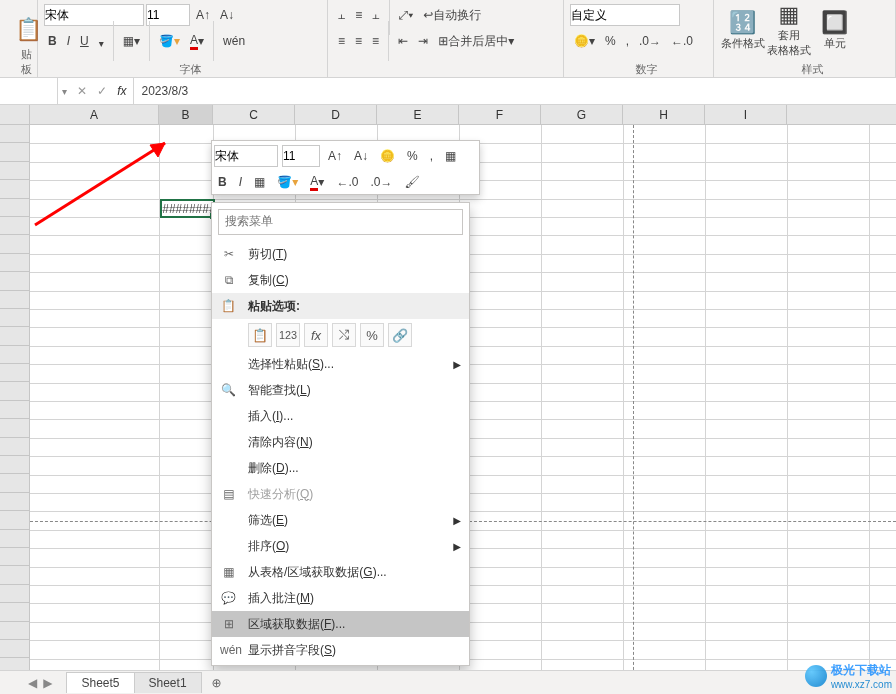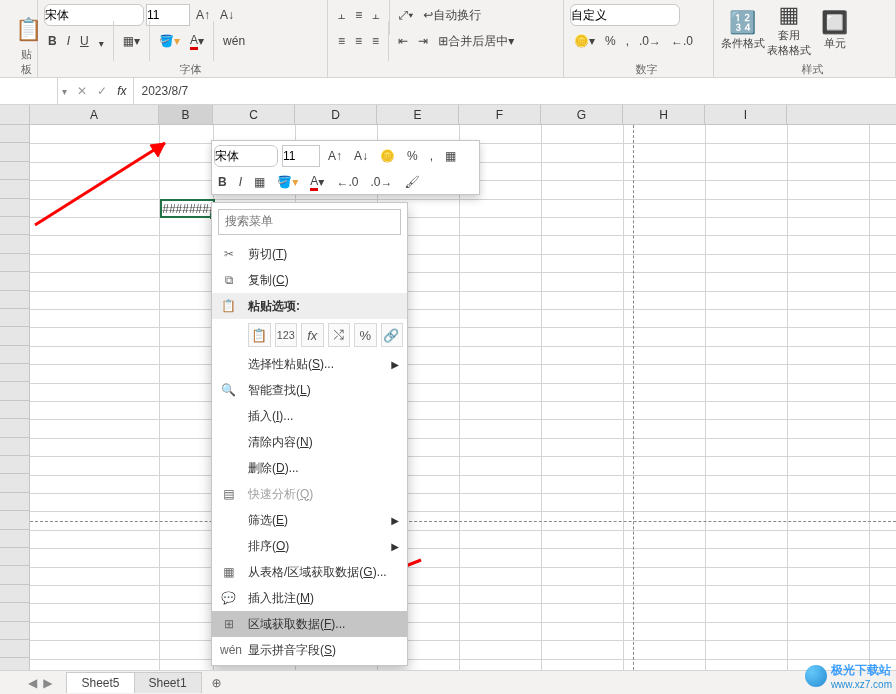--- a/index.html
+++ b/index.html
@@ -15,21 +15,21 @@
 .rib-big .ico { font-size: 22px; }
 .sep { width: 1px; background: #d4d4d4; height: 40px; margin: 4px 3px; }
 
 .clip-group { width: 38px; }
 .font-group { width: 290px; }
 .align-group { width: 236px; }
 .num-group { width: 150px; }
 .style-group { flex: 1; }
 
 .font-sel, .size-sel { border: 1px solid #c8c8c8; background: #fff; height: 22px; font-size: 12px; }
-.font-sel { width: 100px; border-radius: 6px; }
+.font-sel { width: 100px; }
 .size-sel { width: 44px; }
 
 .underline-text { text-decoration: underline; }
 
 
 .fbar { height: 27px; border-bottom: 1px solid #d4d4d4; display: flex; align-items: center; }
 .namebox { width: 58px; border-right: 1px solid #d4d4d4; height: 100%; display: flex; align-items: center; padding-left: 6px; }
 .fb-btns { display: flex; align-items: center; padding: 0 6px; gap: 10px; color: #999; border-right: 1px solid #d4d4d4; height: 100%; }
 .fb-btns span:nth-child(3) { color: #333; font-style: italic; }
 .formula { padding-left: 8px; flex: 1; }
@@ -55,21 +55,21 @@
 .pagebreak-h { position: absolute; left: 0; right: 0; border-top: 1px dashed #888; }
 
 
 .arrow-red { position: absolute; stroke: #ff0000; fill: #ff0000; }
 
 
 .minitb { position: absolute; left: 211px; top: 140px; width: 269px; height: 55px; background: #fff; border: 1px solid #c8c6c4; box-shadow: 0 4px 8px rgba(0,0,0,.2); padding: 2px; }
 .minitb .rib-row { gap: 4px; }
 
 
-.ctxmenu { position: absolute; left: 211px; top: 202px; width: 197px; background: #fff; border: 1px solid #c8c6c4; box-shadow: 0 6px 12px rgba(0,0,0,.25); padding-bottom: 2px; }
+.ctxmenu { position: absolute; left: 211px; top: 202px; width: 259px; background: #fff; border: 1px solid #c8c6c4; box-shadow: 0 6px 12px rgba(0,0,0,.25); padding-bottom: 2px; }
 .searchbox { margin: 6px; border: 1px solid #c8c6c4; padding: 4px 6px; height: 26px; }
 .searchbox input { border: none; outline: none; width: 100%; font-size: 12px; }
 .mitem { display: flex; align-items: center; height: 26px; padding-left: 8px; gap: 10px; font-size: 12px; color: #333; position: relative; }
 .mitem.dis { color: #a0a0a0; }
 .mitem .ico { width: 18px; text-align: center; color: #666; }
 .mitem.hov { background: #c5c5c5; }
 .mitem .arrow { position: absolute; right: 8px; font-size: 10px; }
 .u { text-decoration: underline; }
 .paste-row { display: flex; gap: 4px; padding: 4px 4px 4px 36px; }
 .paste-ico { width: 24px; height: 24px; border: 1px solid #d8d8d8; display: inline-flex; align-items: center; justify-content: center; font-size: 13px; color: #555; background: #fafafa; }
@@ -170,21 +170,21 @@
 </div>
 
 <div class="fbar">
   <div class="namebox"></div>
   <span style="font-size:10px;color:#888;padding:0 4px">▾</span>
   <div class="fb-btns">
     <span>✕</span>
     <span>✓</span>
     <span>fx</span>
   </div>
-  <div class="formula">2023/8/7</div>
+  <div class="formula">2023/8/3</div>
 </div>
 
 <div class="colhdr">
   <div class="corner"></div>
   <div id="colhdrs" style="display:flex">
       <div class="ch" style="width: 129px;">A</div>
       <div class="ch sel" style="width: 54px;">B</div>
       <div class="ch" style="width: 82px;">C</div>
       <div class="ch" style="width: 82px;">D</div>
       <div class="ch" style="width: 82px;">E</div>

